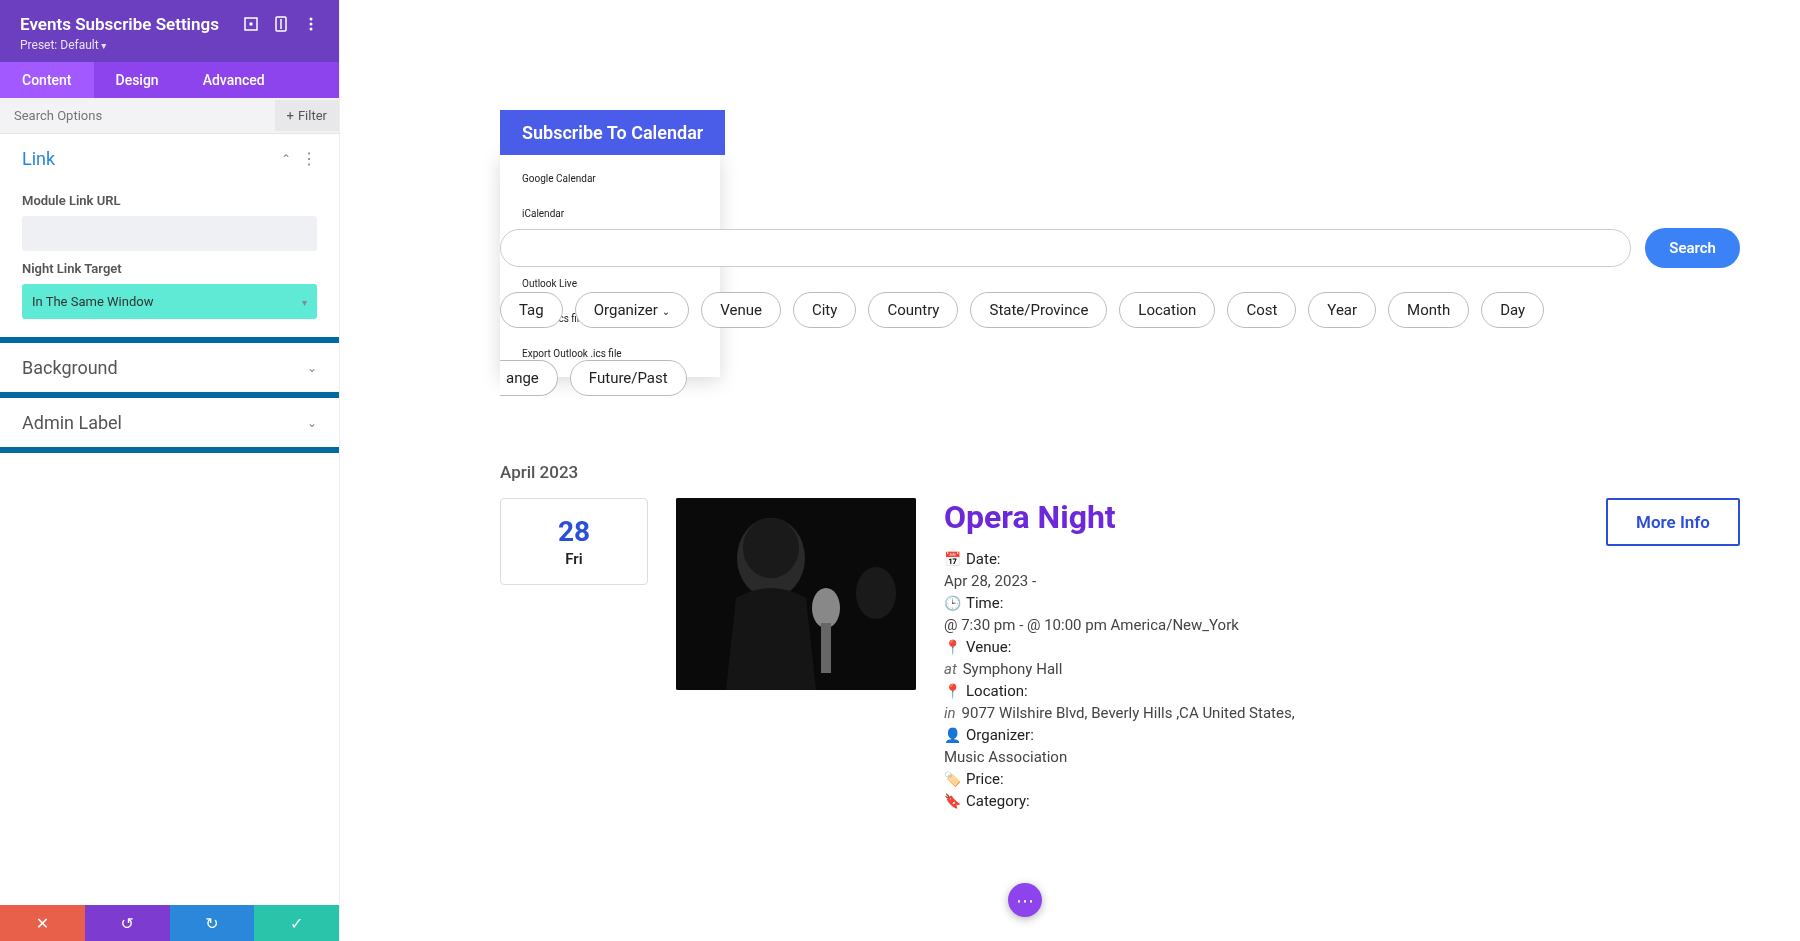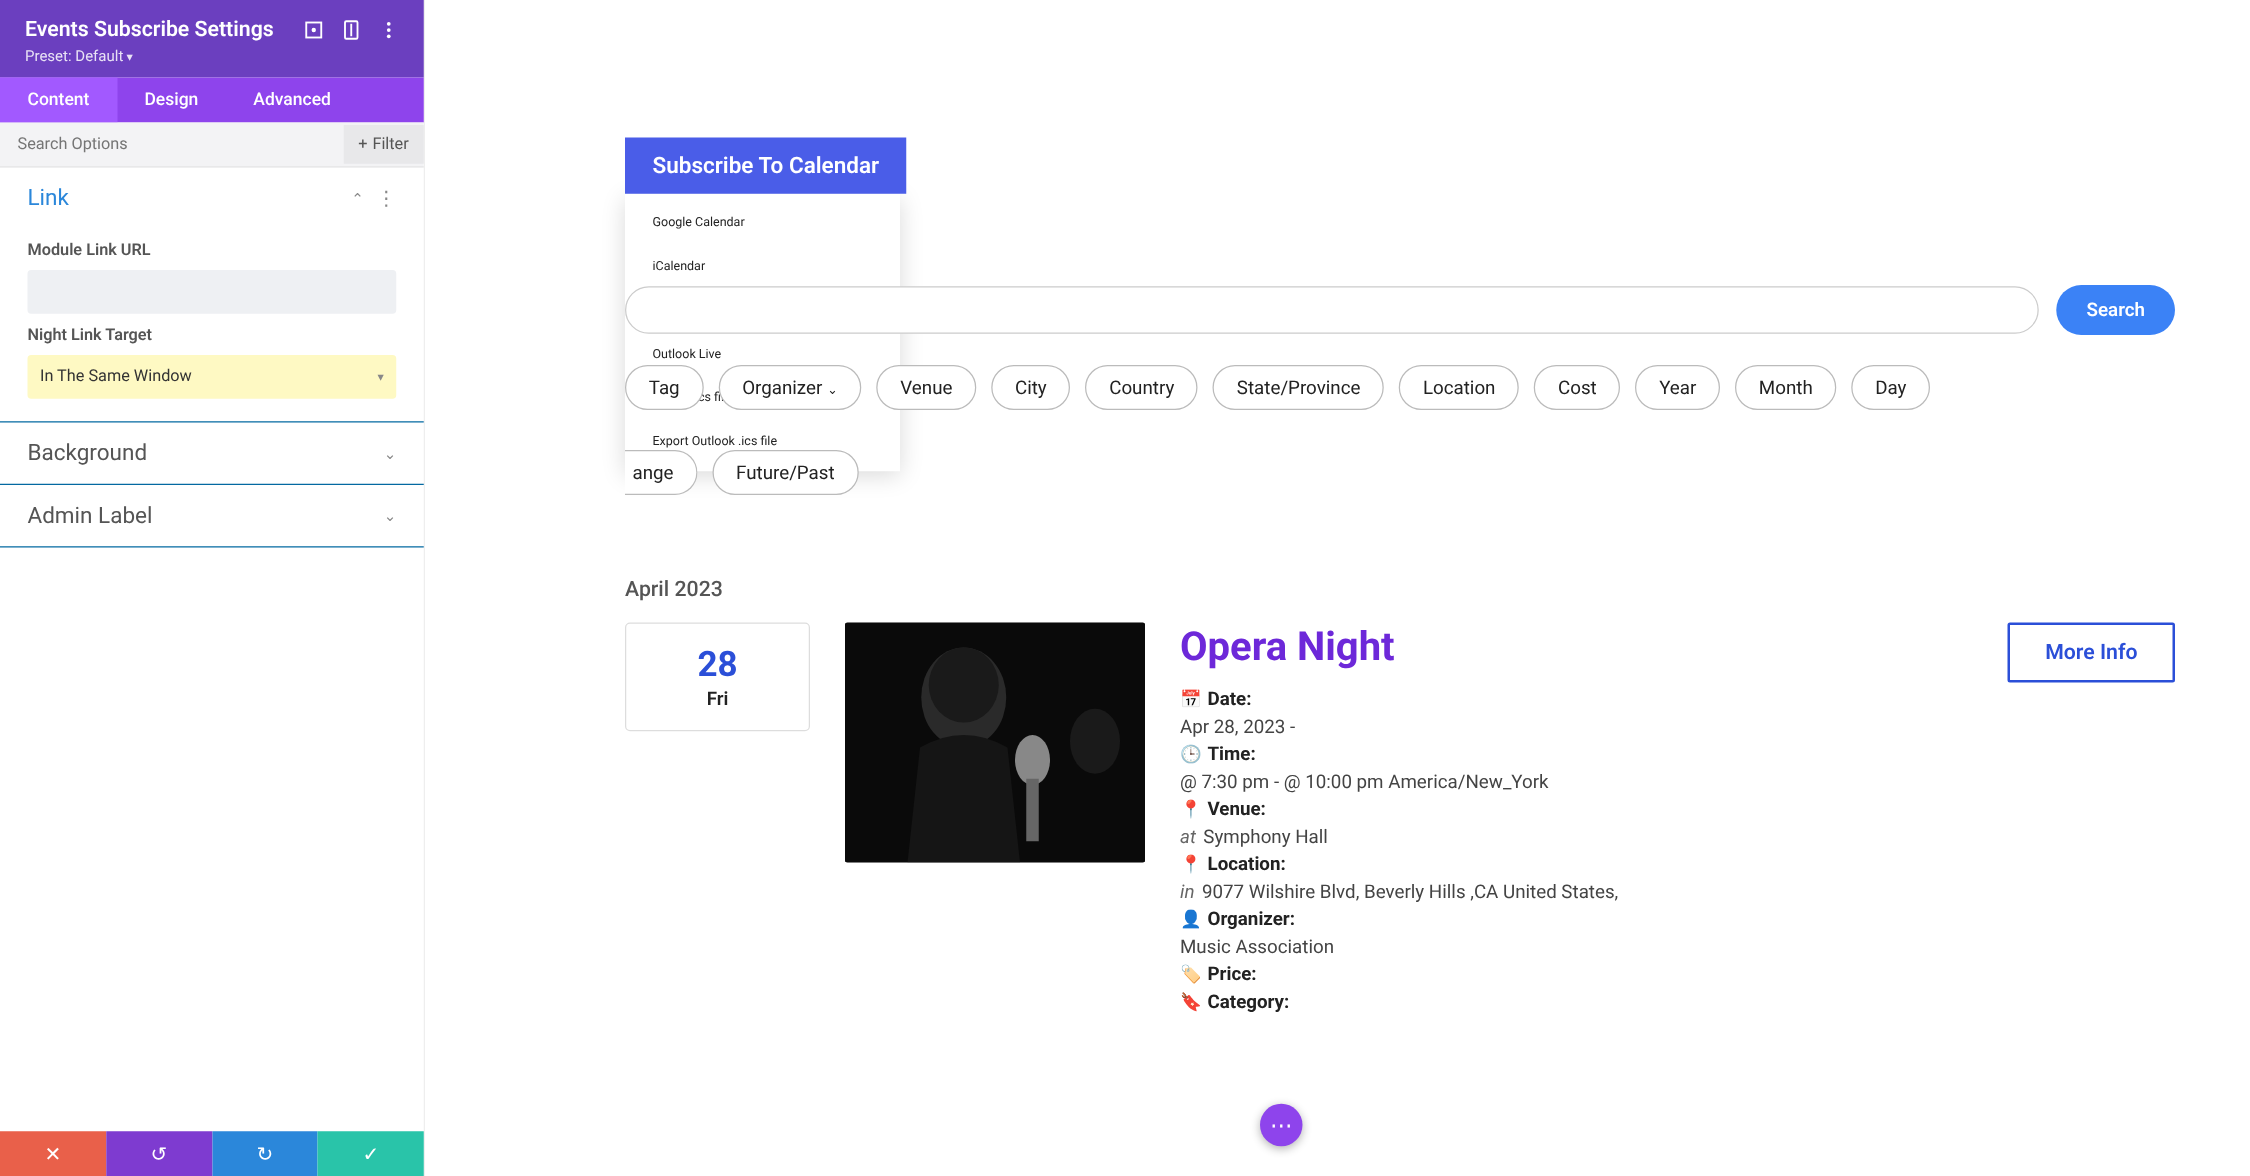--- a/index.html
+++ b/index.html
@@ -16,32 +16,32 @@
 .sb-preset::after { content: " ▾"; font-size: 10px; }
 
 .sb-tabs { display: flex; background: #8e44ec; }
 .sb-tab { flex: 0 0 auto; padding: 10px 22px; color: #fff; font-size: 14px; font-weight: 500; cursor: pointer; }
 .sb-tab.active { background: #a259ff; }
 
 .sb-searchbar { display: flex; align-items: center; background: #f3f3f5; border-bottom: 1px solid #e5e5e5; }
 .sb-search-input { flex: 1; border: none; background: transparent; padding: 10px 14px; font-size: 13px; color: #888; outline: none; }
 .sb-filter { background: #e8e8ea; border: none; padding: 8px 12px; font-size: 13px; color: #555; cursor: pointer; display: flex; align-items: center; gap: 4px; }
 
-.sb-section { border-bottom: 1px solid #0369a1; }
+.sb-section { border-bottom: 6px solid #0369a1; }
 .sb-section-head { display: flex; align-items: center; justify-content: space-between; padding: 14px 22px; cursor: pointer; }
 .sb-section-title { font-size: 18px; color: #555; }
 .sb-section-title.open { color: #2b87da; }
 .sb-section-controls { display: flex; gap: 10px; align-items: center; color: #888; }
 .chev { font-size: 12px; }
 
 .sb-section-body { padding: 0 22px 18px 22px; }
 .field-label { font-size: 13px; color: #555; font-weight: 600; margin: 10px 0 8px 0; }
 .text-input { width: 100%; background: #eef0f3; border: none; border-radius: 3px; padding: 10px 10px; font-size: 13px; color: #333; }
 .select-wrap { position: relative; }
-.select-input { width: 100%; background: #fef9c3; border: none; border-radius: 3px; padding: 10px 10px; font-size: 13px; color: #333; appearance: none; }
+.select-input { width: 100%; background: #5eead4; border: none; border-radius: 3px; padding: 10px 10px; font-size: 13px; color: #333; appearance: none; }
 .select-caret { position: absolute; right: 10px; top: 50%; transform: translateY(-50%); font-size: 10px; color: #888; pointer-events: none; }
 
 .sb-footer { margin-top: auto; display: flex; height: 36px; }
 .sb-fbtn { flex: 1; display: flex; align-items: center; justify-content: center; color: #fff; cursor: pointer; font-size: 16px; }
 .sb-fbtn.red { background: #e9604a; }
 .sb-fbtn.purple { background: #7e3bd0; }
 .sb-fbtn.blue { background: #2b87da; }
 .sb-fbtn.green { background: #29c4a9; }
 
 
@@ -67,21 +67,21 @@
 .date-box { border: 1px solid #ddd; border-radius: 4px; width: 148px; padding: 16px 0; text-align: center; }
 .date-num { font-size: 28px; font-weight: 700; color: #2b4fd8; }
 .date-day { font-size: 15px; font-weight: 600; color: #222; margin-top: 2px; }
 
 .event-img { width: 240px; height: 192px; background: #222; border-radius: 2px; flex-shrink: 0; position: relative; overflow: hidden; }
 .event-img svg { width: 100%; height: 100%; }
 
 .event-info { flex: 1; }
 .event-title { font-size: 32px; font-weight: 700; color: #6d28d9; margin-bottom: 14px; }
 .info-line { font-size: 15px; color: #222; margin-bottom: 4px; display: flex; align-items: baseline; gap: 6px; flex-wrap: wrap; }
-.info-label { font-weight: 700; }
+.info-label { font-weight: 400; }
 .info-icon { color: #2b4fd8; font-size: 14px; width: 16px; display: inline-block; }
 .info-value { color: #444; }
 .italic { font-style: italic; color: #666; }
 
 .more-info-btn { border: 2px solid #2b4fd8; color: #2b4fd8; background: #fff; padding: 12px 28px; font-size: 17px; font-weight: 600; cursor: pointer; border-radius: 2px; }
 
 .fab { position: absolute; left: 668px; bottom: 24px; width: 34px; height: 34px; border-radius: 50%; background: #8e44ec; color: #fff; display: flex; align-items: center; justify-content: center; font-size: 18px; cursor: pointer; box-shadow: 0 2px 8px rgba(0,0,0,0.3); }
 </style>
 </head>
 <body>

